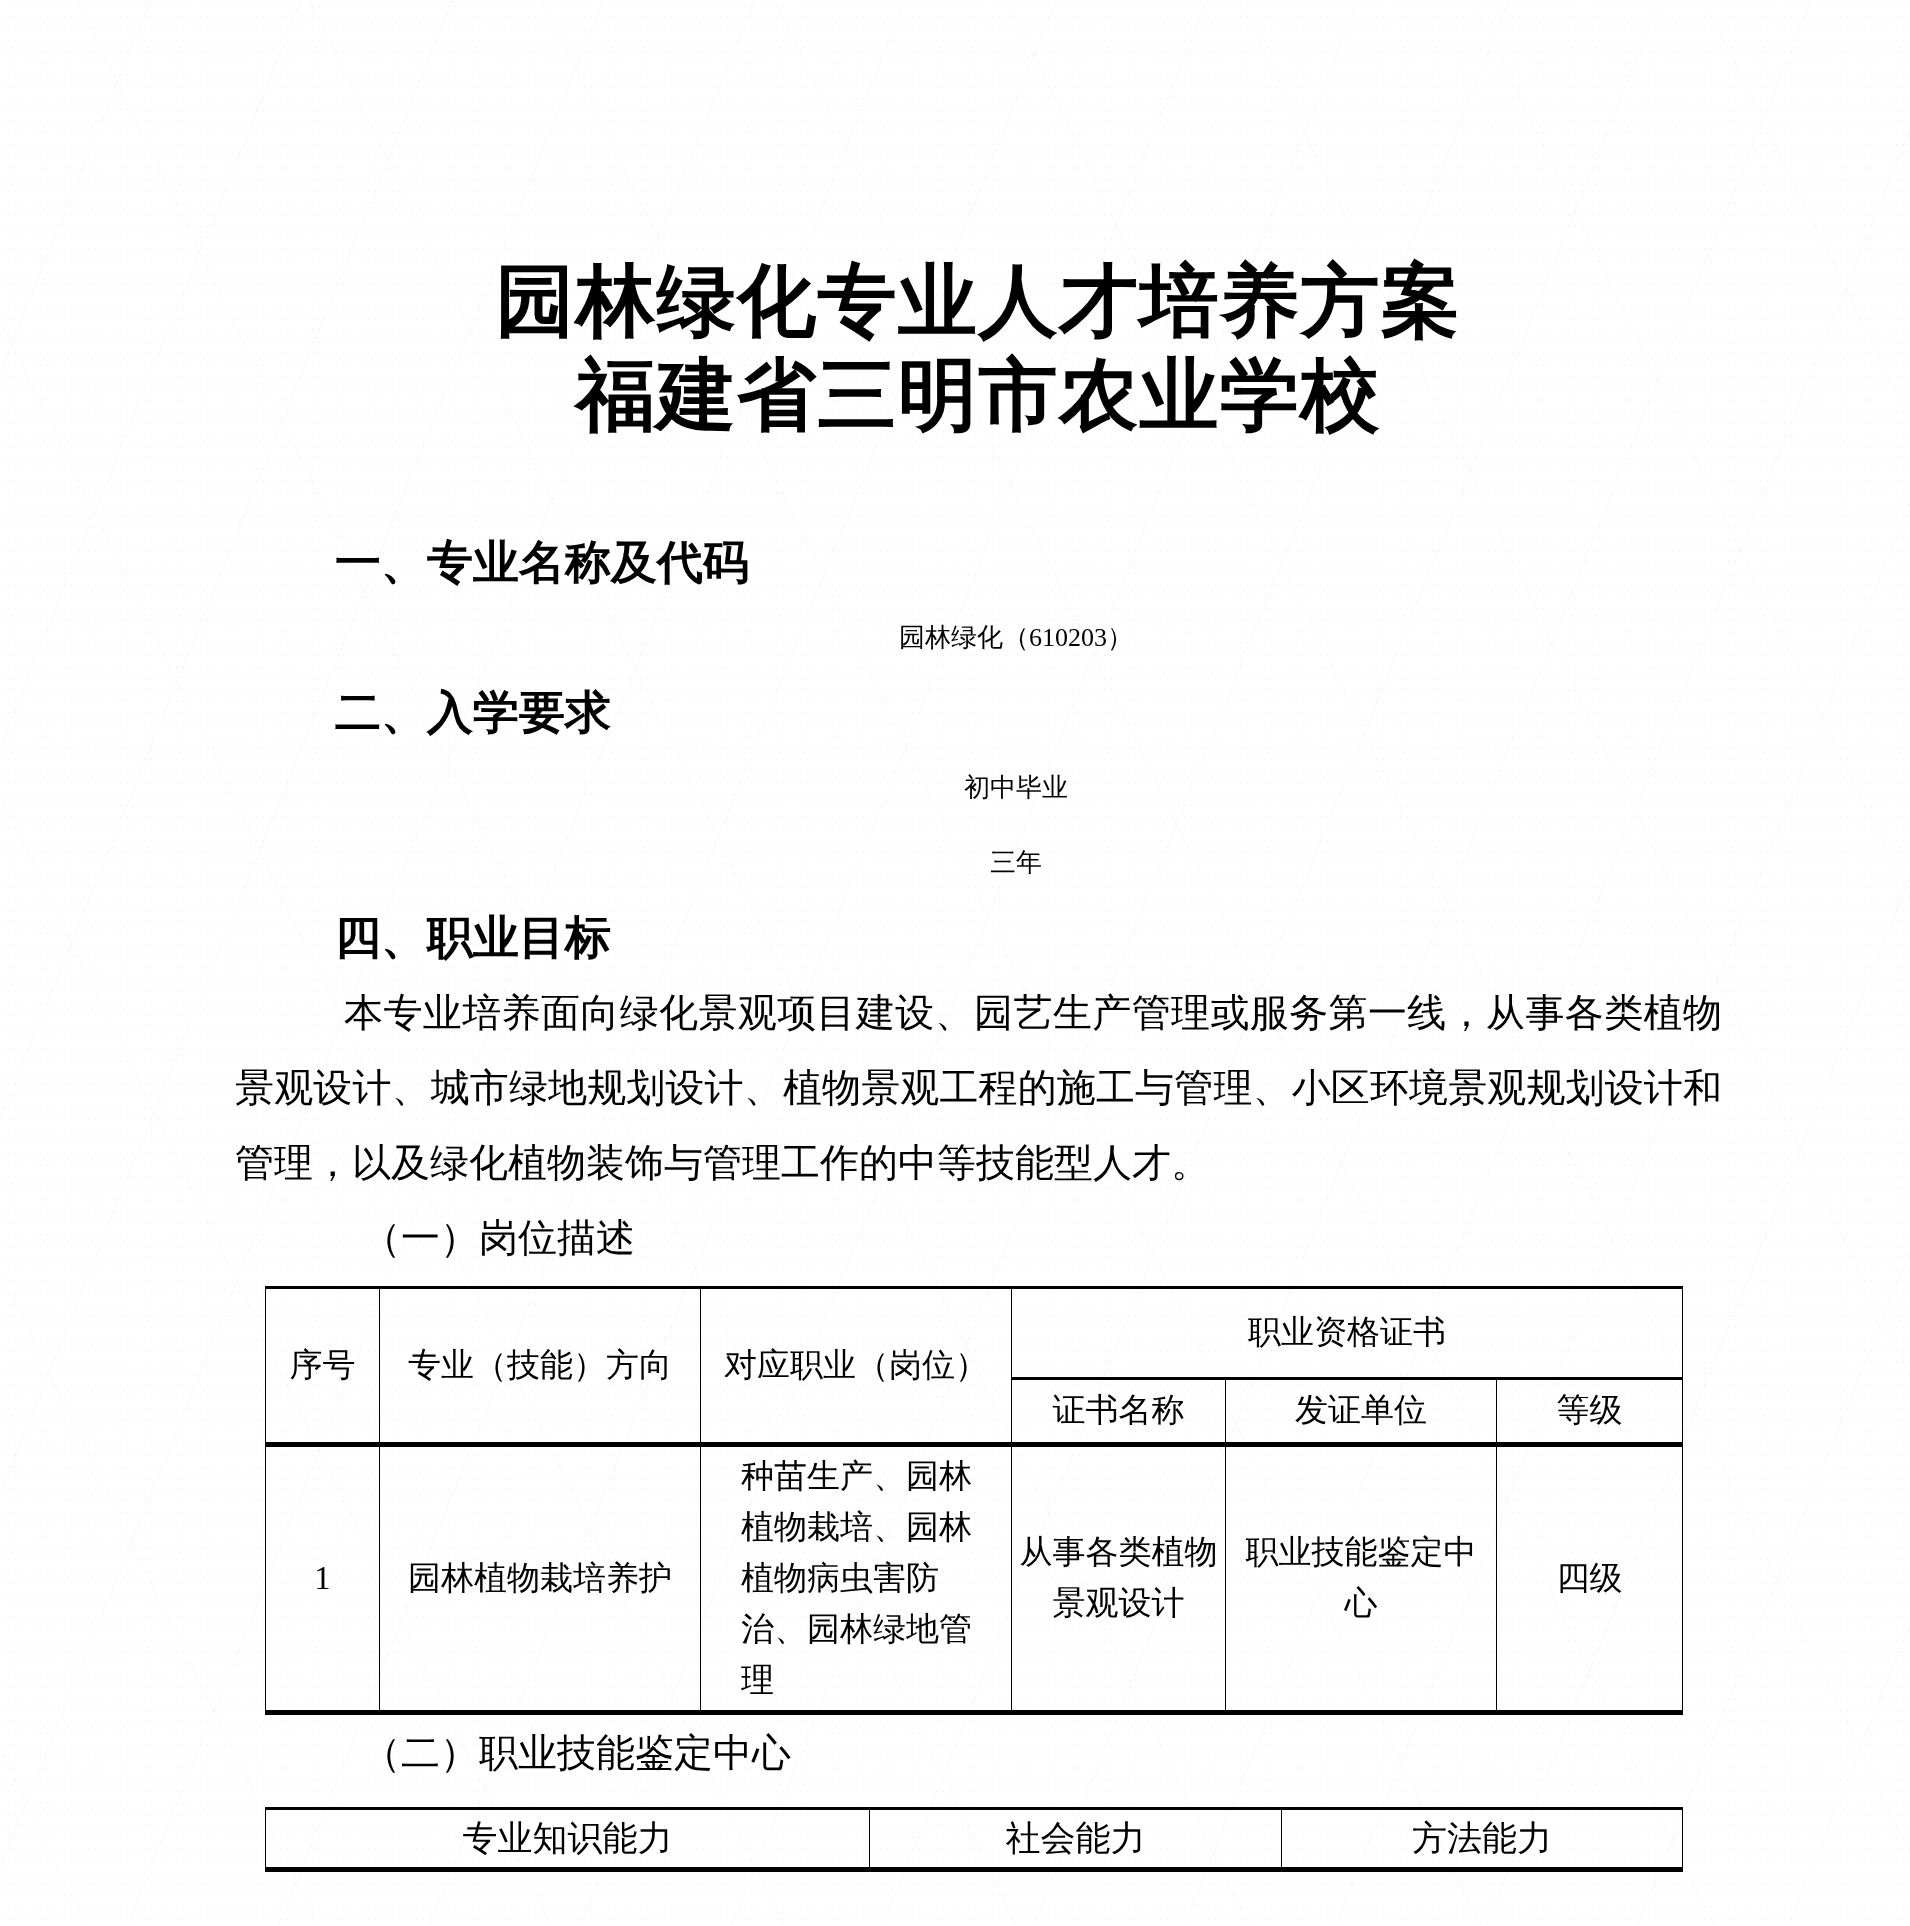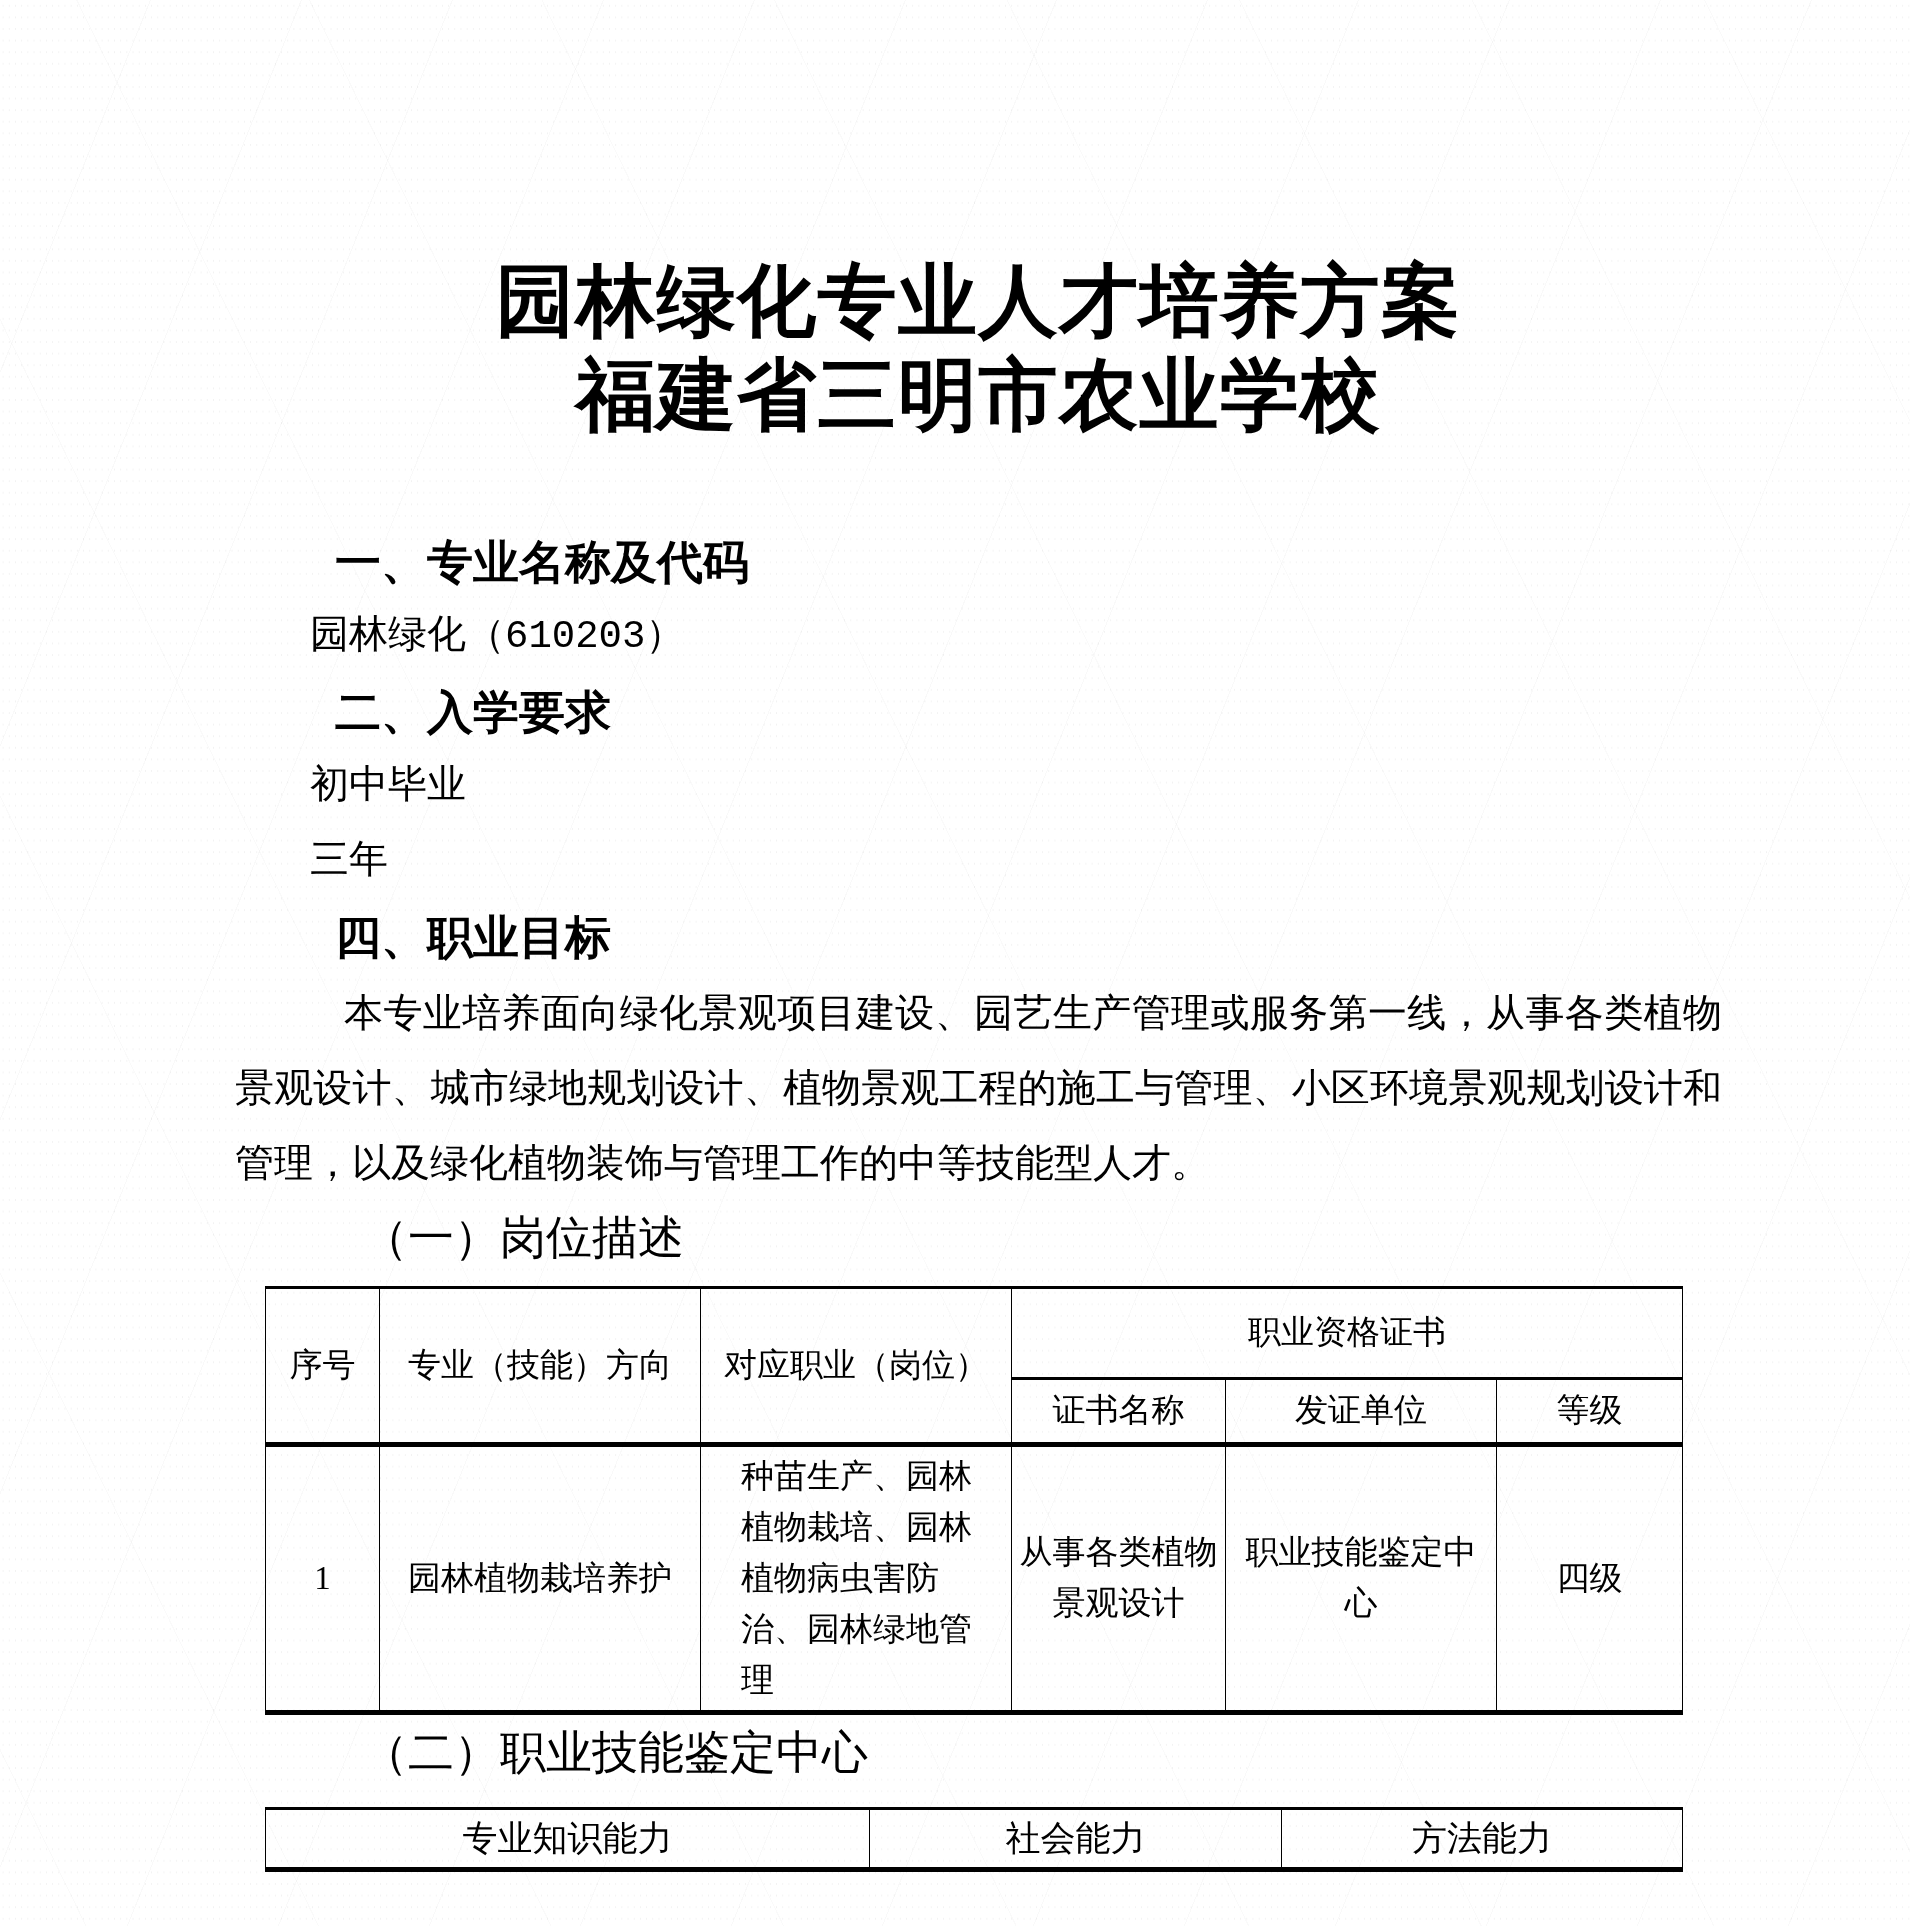--- a/index.html
+++ b/index.html
@@ -30,37 +30,38 @@
   }
   .hd{
     font-family:"Liberation Sans", sans-serif;
     font-weight:bold;
     font-size:46px;
     line-height:75px;
     padding-left:100px;
     margin:0;
   }
   .bd{
-    font-family:Liberation Mono, monospace;
-    font-size:39px;
+    font-family:Liberation Serif, serif;
+    font-size:26px;
     line-height:75px;
     padding-left:75px;
     margin:0;
+    text-align:center;
   }
   .para{
     font-family:"Liberation Serif", serif;
     font-size:39px;
     line-height:75px;
     text-align:justify;
     text-indent:109px;
     margin:0;
   }
   .sub{
     font-family:"Liberation Serif", serif;
-    font-size:46px;
+    font-size:39px;
     line-height:75px;
     padding-left:127px;
     margin:0;
   }
   table{border-collapse:collapse;table-layout:fixed;background:transparent;}
   .t1{
     width:1418px;
     margin:10.8px 0 0 30px;
     border-top:3.9px solid #000;
     border-bottom:5px solid #000;

